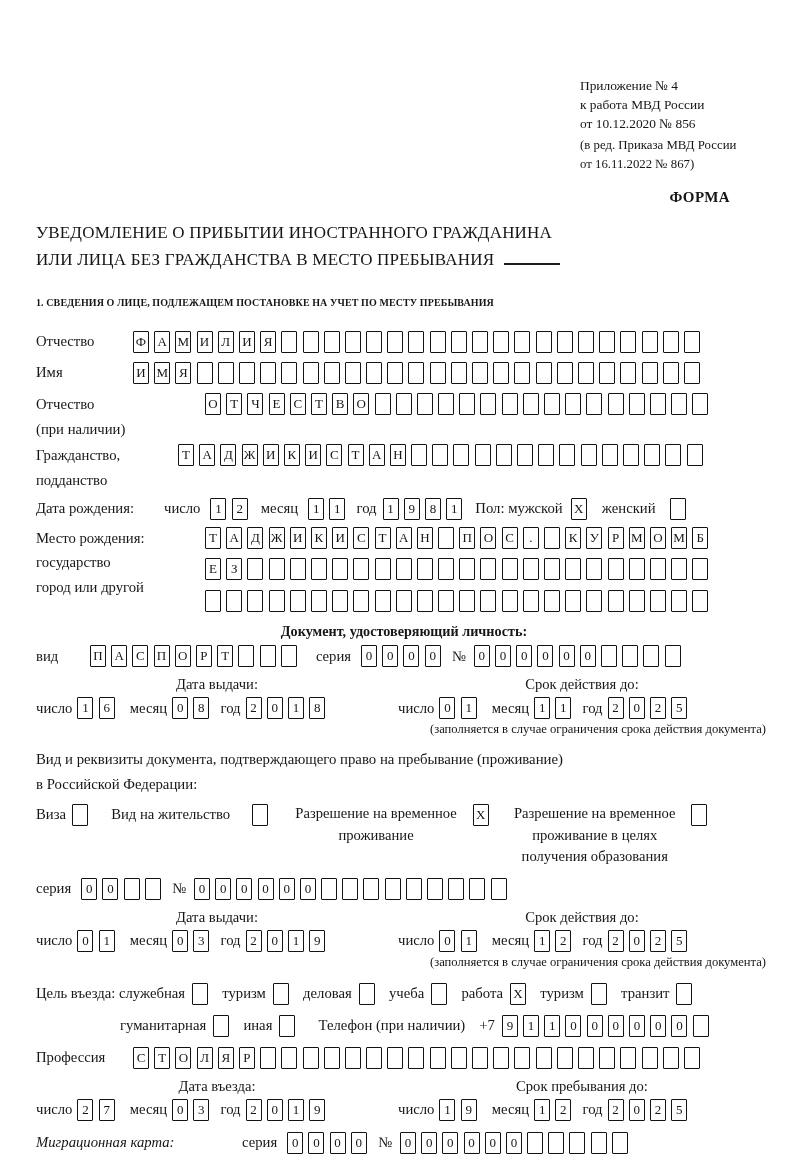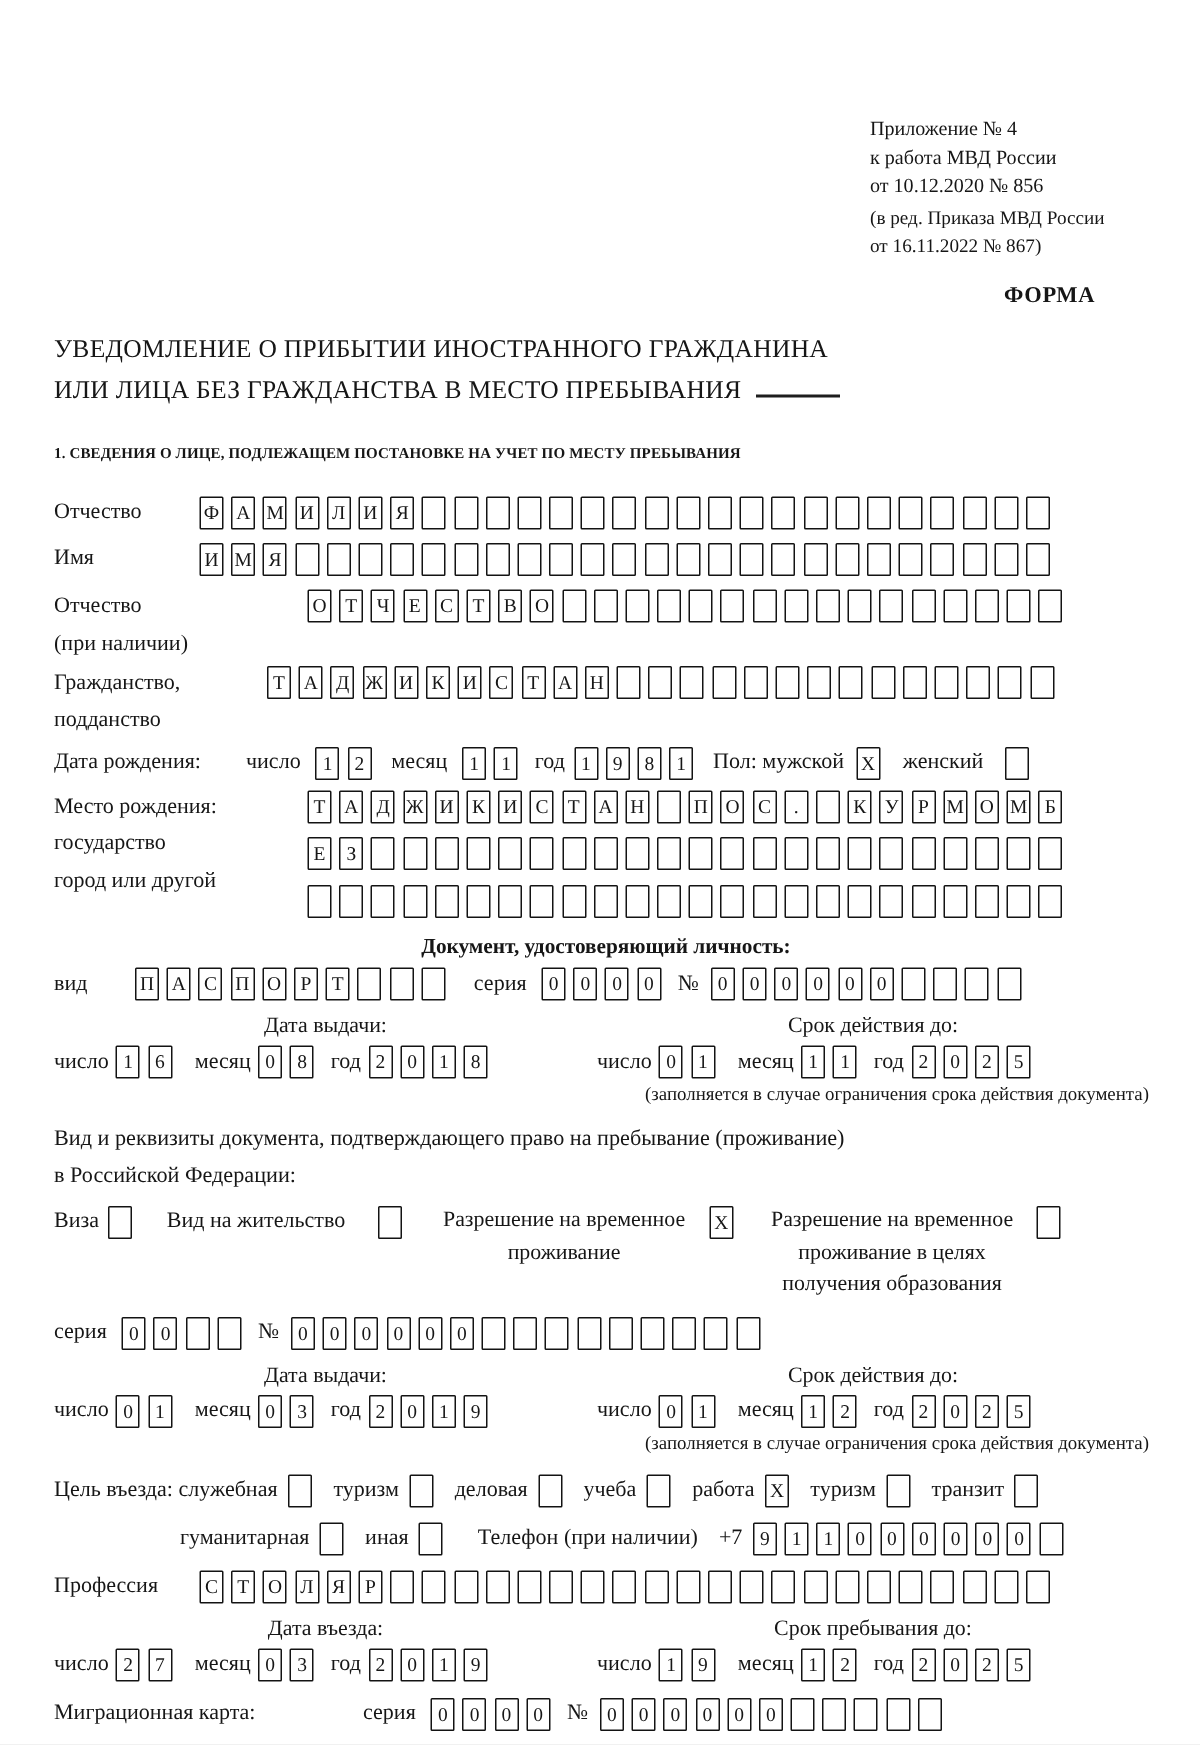--- a/index.html
+++ b/index.html
@@ -654,21 +654,21 @@
             <span class="cell">2</span>
             <span class="cell">0</span>
             <span class="cell">2</span>
             <span class="cell">5</span>
           </span>
       </div>
     </div>
   </div>
 
   <div class="row" style="margin-top:10px;align-items:center;">
-    <div class="lbl" style="width:158px;">Миграционная карта:</div>
+    <div class="lbl" style="width:158px;font-style:italic;">Миграционная карта:</div>
     <div class="lbl" style="margin-left:48px;">серия</div>
     <div class="cellrow gap10">
         <span class="cell">0</span>
         <span class="cell">0</span>
         <span class="cell">0</span>
         <span class="cell">0</span>
       </div>
     <div class="lbl mini-gap">№</div>
     <div class="cellrow gap8">
         <span class="cell">0</span>

